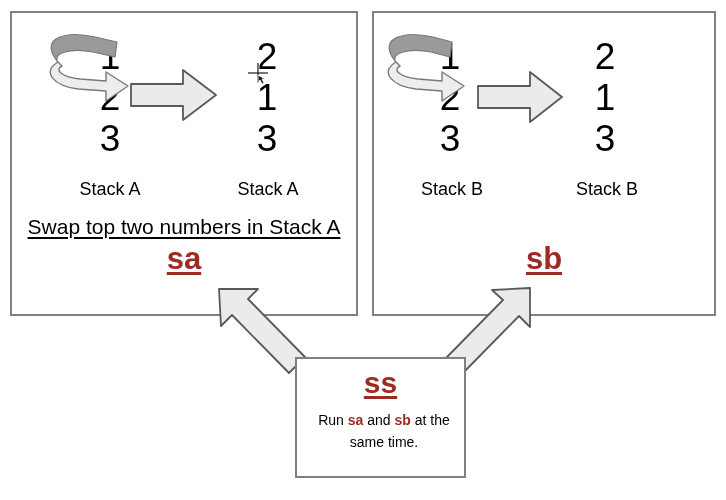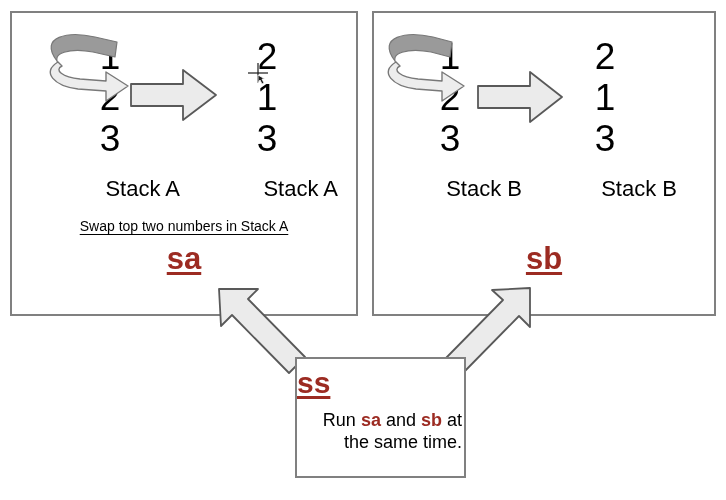--- a/index.html
+++ b/index.html
@@ -50,39 +50,39 @@
   .stack-right { top: 23px; width: 56px; }
 
   #panel-a .stack-left  { left: 70px; }
   #panel-a .stack-right { left: 227px; }
   #panel-b .stack-left  { left: 48px; }
   #panel-b .stack-right { left: 203px; }
 
   
   .caption {
     position: absolute;
-    font-size: 22px;
+    font-size: 18px;
     line-height: 26px;
-    text-align: right;
+    text-align: center;
     white-space: nowrap;
     color: #000000;
   }
   #panel-a .cap-left  { left: 28px;  top: 163px; width: 140px; }
   #panel-a .cap-right { left: 186px; top: 163px; width: 140px; }
   #panel-b .cap-left  { left: 8px;   top: 163px; width: 140px; }
   #panel-b .cap-right { left: 163px; top: 163px; width: 140px; }
 
   
   .description {
     position: absolute;
     left: 0;
     width: 100%;
     top: 203px;
     text-align: center;
-    font-size: 14px;
+    font-size: 21px;
     line-height: 21px;
     text-decoration: underline;
     text-underline-offset: 3px;
     white-space: nowrap;
     color: #000000;
   }
 
   
   .opcode {
     position: absolute;
@@ -110,39 +110,39 @@
     width: 171px;
     height: 121px;
     background: #ffffff;
     border: 2px solid #808080;
     z-index: 6;
   }
   #ss-title {
     position: absolute;
     left: 0; top: 7px;
     width: 100%;
-    text-align: left;
+    text-align: center;
     font-size: 30px;
     line-height: 34px;
     font-weight: bold;
     color: #9c2b22;
   }
   #ss-title span {
     text-decoration: underline;
     text-underline-offset: 3px;
     text-decoration-thickness: 3px;
   }
   #ss-body {
     position: absolute;
     left: 9px;
     top: 50px;
     width: 156px;
-    font-size: 18px;
+    font-size: 14px;
     line-height: 22px;
-    text-align: right;
+    text-align: center;
     color: #000000;
   }
   #ss-body b {
     color: #9c2b22;
     font-weight: bold;
   }
 
   
   .svg-layer {
     position: absolute;

